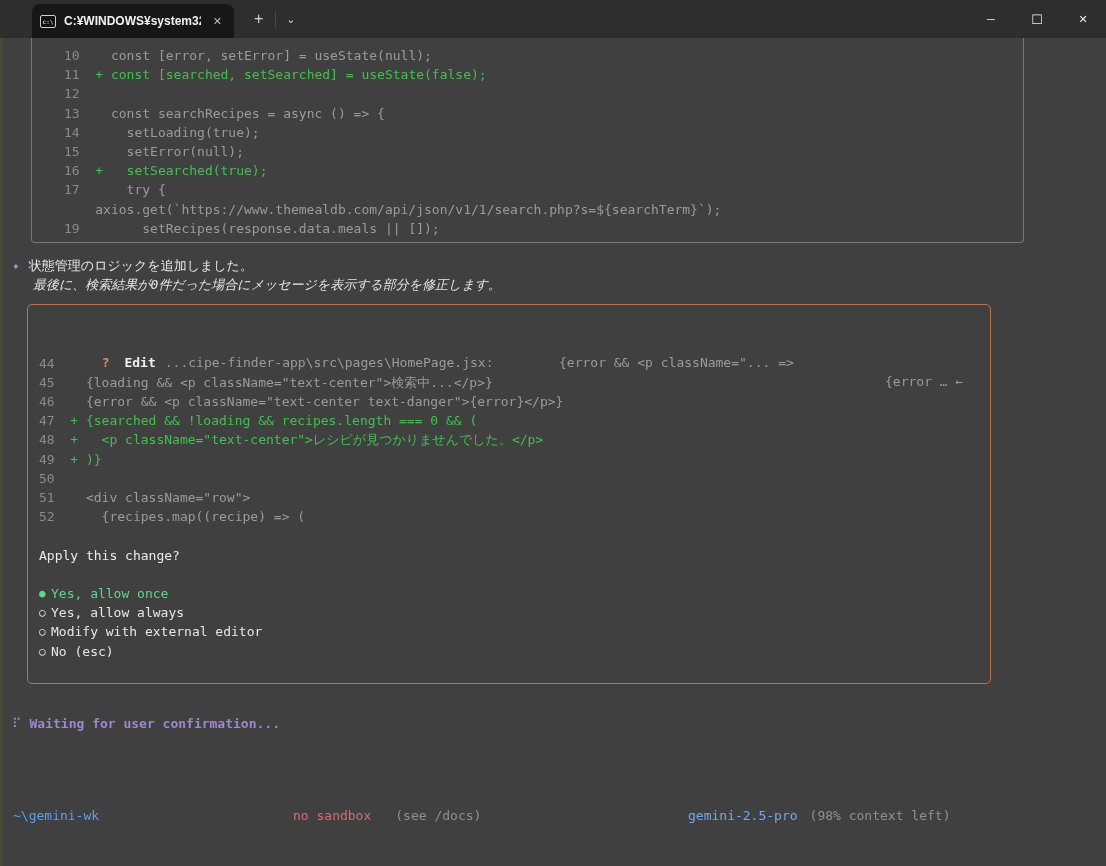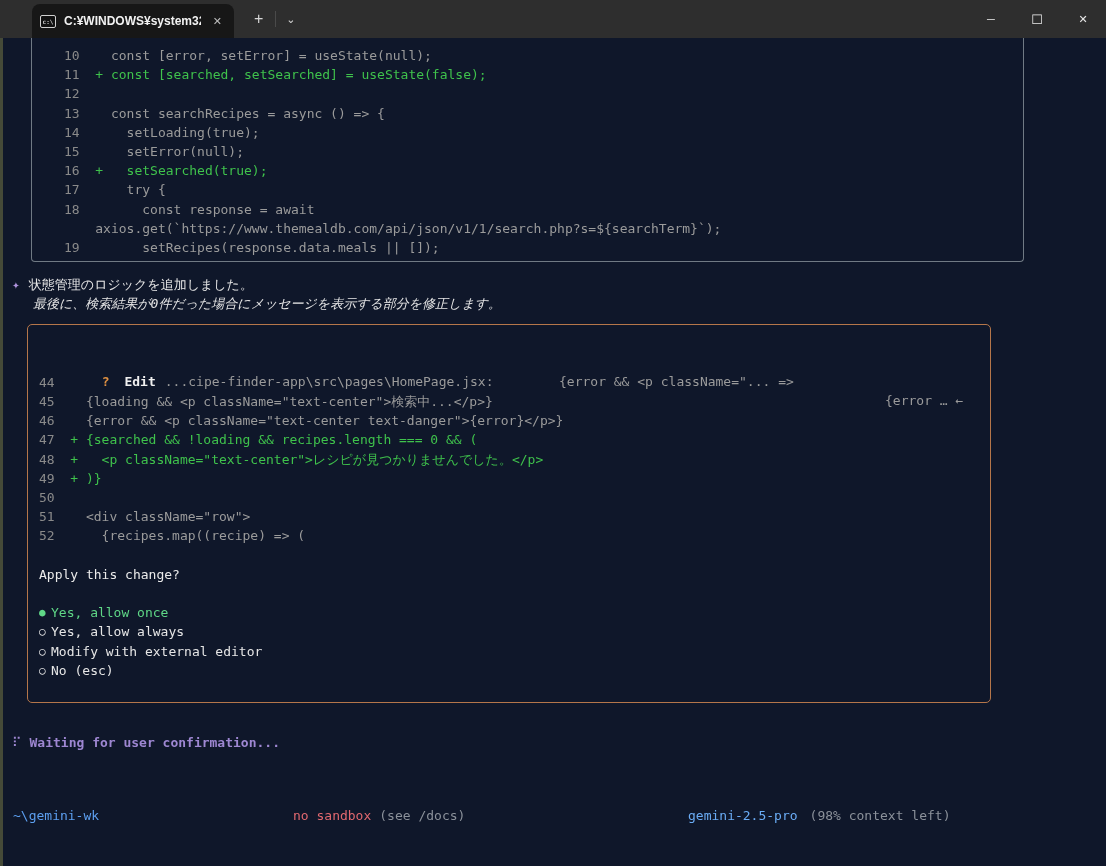--- a/index.html
+++ b/index.html
@@ -32,21 +32,21 @@
   .newtab-btn { color:#d6d6d6; font-size:16px; font-weight:normal;
     align-self:center; padding:2px 10px; margin-left:10px; }
   .tabbar-divider { width:1px; height:16px; background:#4a4a4a; align-self:center; margin:0 2px; }
   .tab-dropdown { color:#d6d6d6; font-size:11px; align-self:center; padding:2px 8px; }
   .win-controls { margin-left:auto; display:flex; }
   .win-btn { width:46px; display:flex; align-items:center; justify-content:center;
     color:#e8e8e8; font-size:11px; }
   .win-btn.max { font-size:13px; }
   
   .term {
-    position:relative; height:828px; background:#0f172a;
+    position:relative; height:828px; background:#404040;
     border-left:3px solid #454a38;
     line-height:19.2px;
   }
   
   .codebox {
     margin-left:28px; width:993px;
     border-left:1px solid #707a84; border-right:1px solid #707a84;
     border-bottom:1px solid #707a84; border-radius:0 0 4px 4px;
     padding:8px 0 4px 0;
   }
@@ -79,21 +79,21 @@
   .opt { display:flex; color:#e6e6e6; white-space:pre; }
   .opt .bullet { width:12px; flex:none; font-size:11px; }
   .opt.selected, .opt.selected .bullet { color:#5fd787; }
   
   .statusline { margin:30px 8px 0 9px; color:#9e87d2; font-weight:bold; }
   .statusline .spinner { margin-right:8px; font-weight:normal; }
   .footer { position:absolute; top:768px; left:0; width:100%; height:20px; }
   .f-dir { position:absolute; left:10px; color:#5c9ff0; }
   .f-mid { position:absolute; left:290px; }
   .f-sandbox { color:#e0686f; }
-  .f-hint { color:#8b919a; margin-left:8px; }
+  .f-hint { color:#8b919a; margin-left:24px; }
   .f-right { position:absolute; left:685px; }
   .f-model { color:#6aacf5; }
   .f-context { color:#8b919a; margin-left:12px; }
 </style>
 </head>
 <body>
 
 <div class="titlebar">
   <div class="tab">
     <span class="cmd-icon">c:\</span>
@@ -147,24 +147,20 @@
       <div class="crow added">
         <span class="ln">16</span>
         <span class="ct">  +   setSearched(true);</span>
       </div>
 
       <div class="crow">
         <span class="ln">17</span>
         <span class="ct">      try {</span>
       </div>
 
-      <div class="crow">
-        <span class="ln">18</span>
-        <span class="ct">        const response = await</span>
-      </div>
 
       <div class="crow">
         <span class="ln"></span>
         <span class="ct">  axios.get(`https://www.themealdb.com/api/json/v1/1/search.php?s=${searchTerm}`);</span>
       </div>
 
       <div class="crow">
         <span class="ln">19</span>
         <span class="ct">        setRecipes(response.data.meals || []);</span>
       </div>

